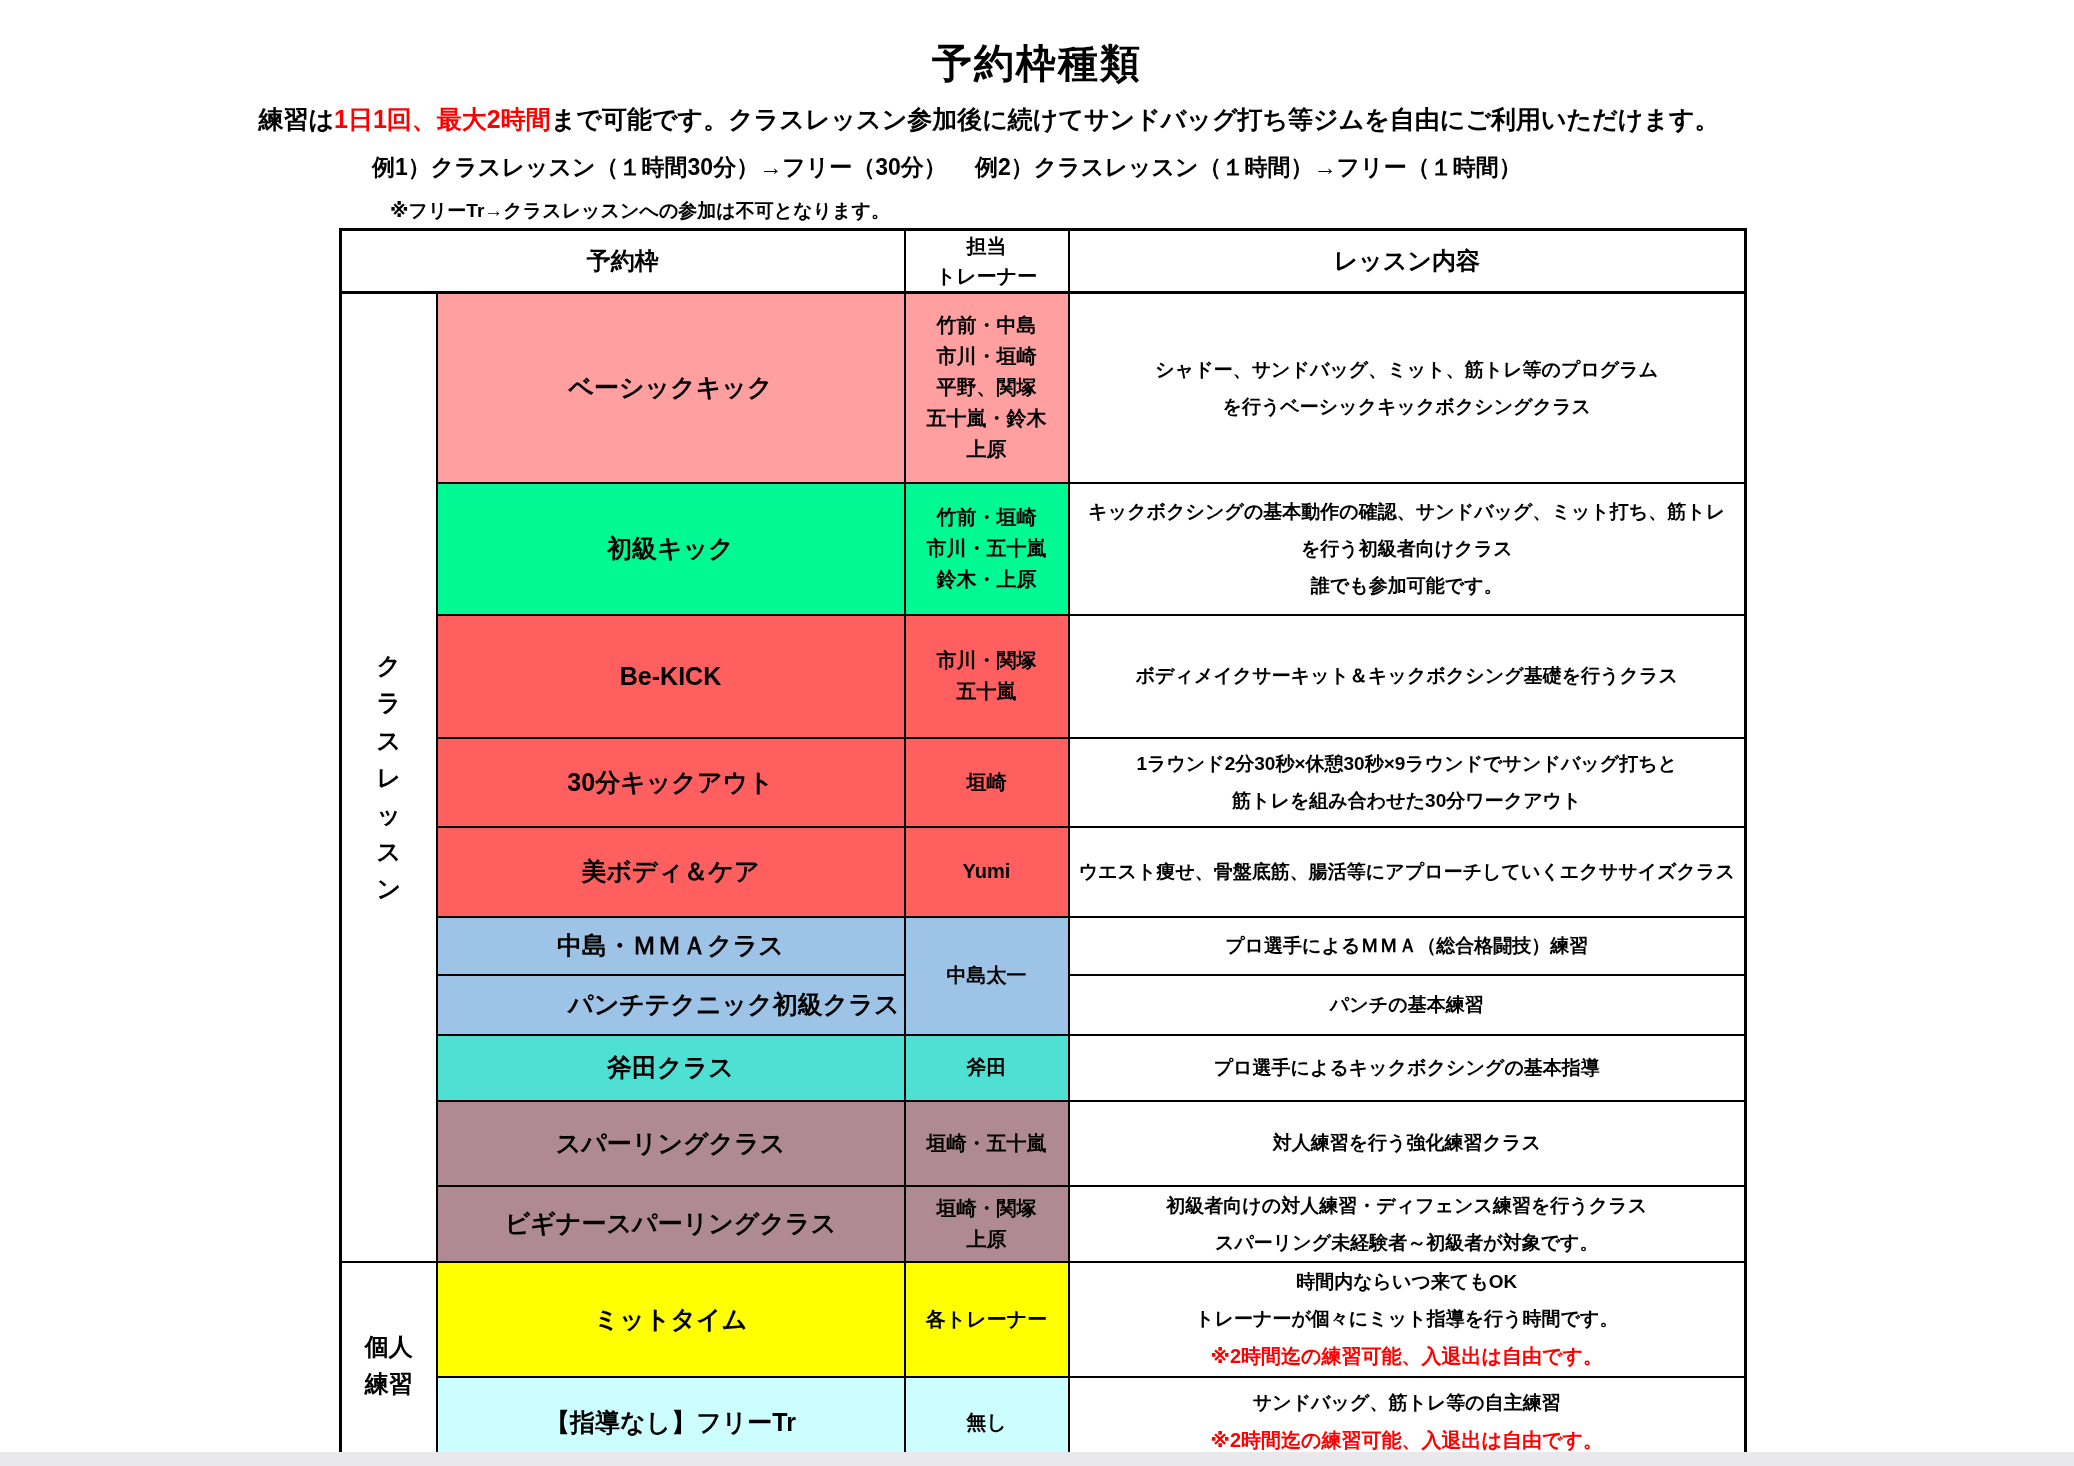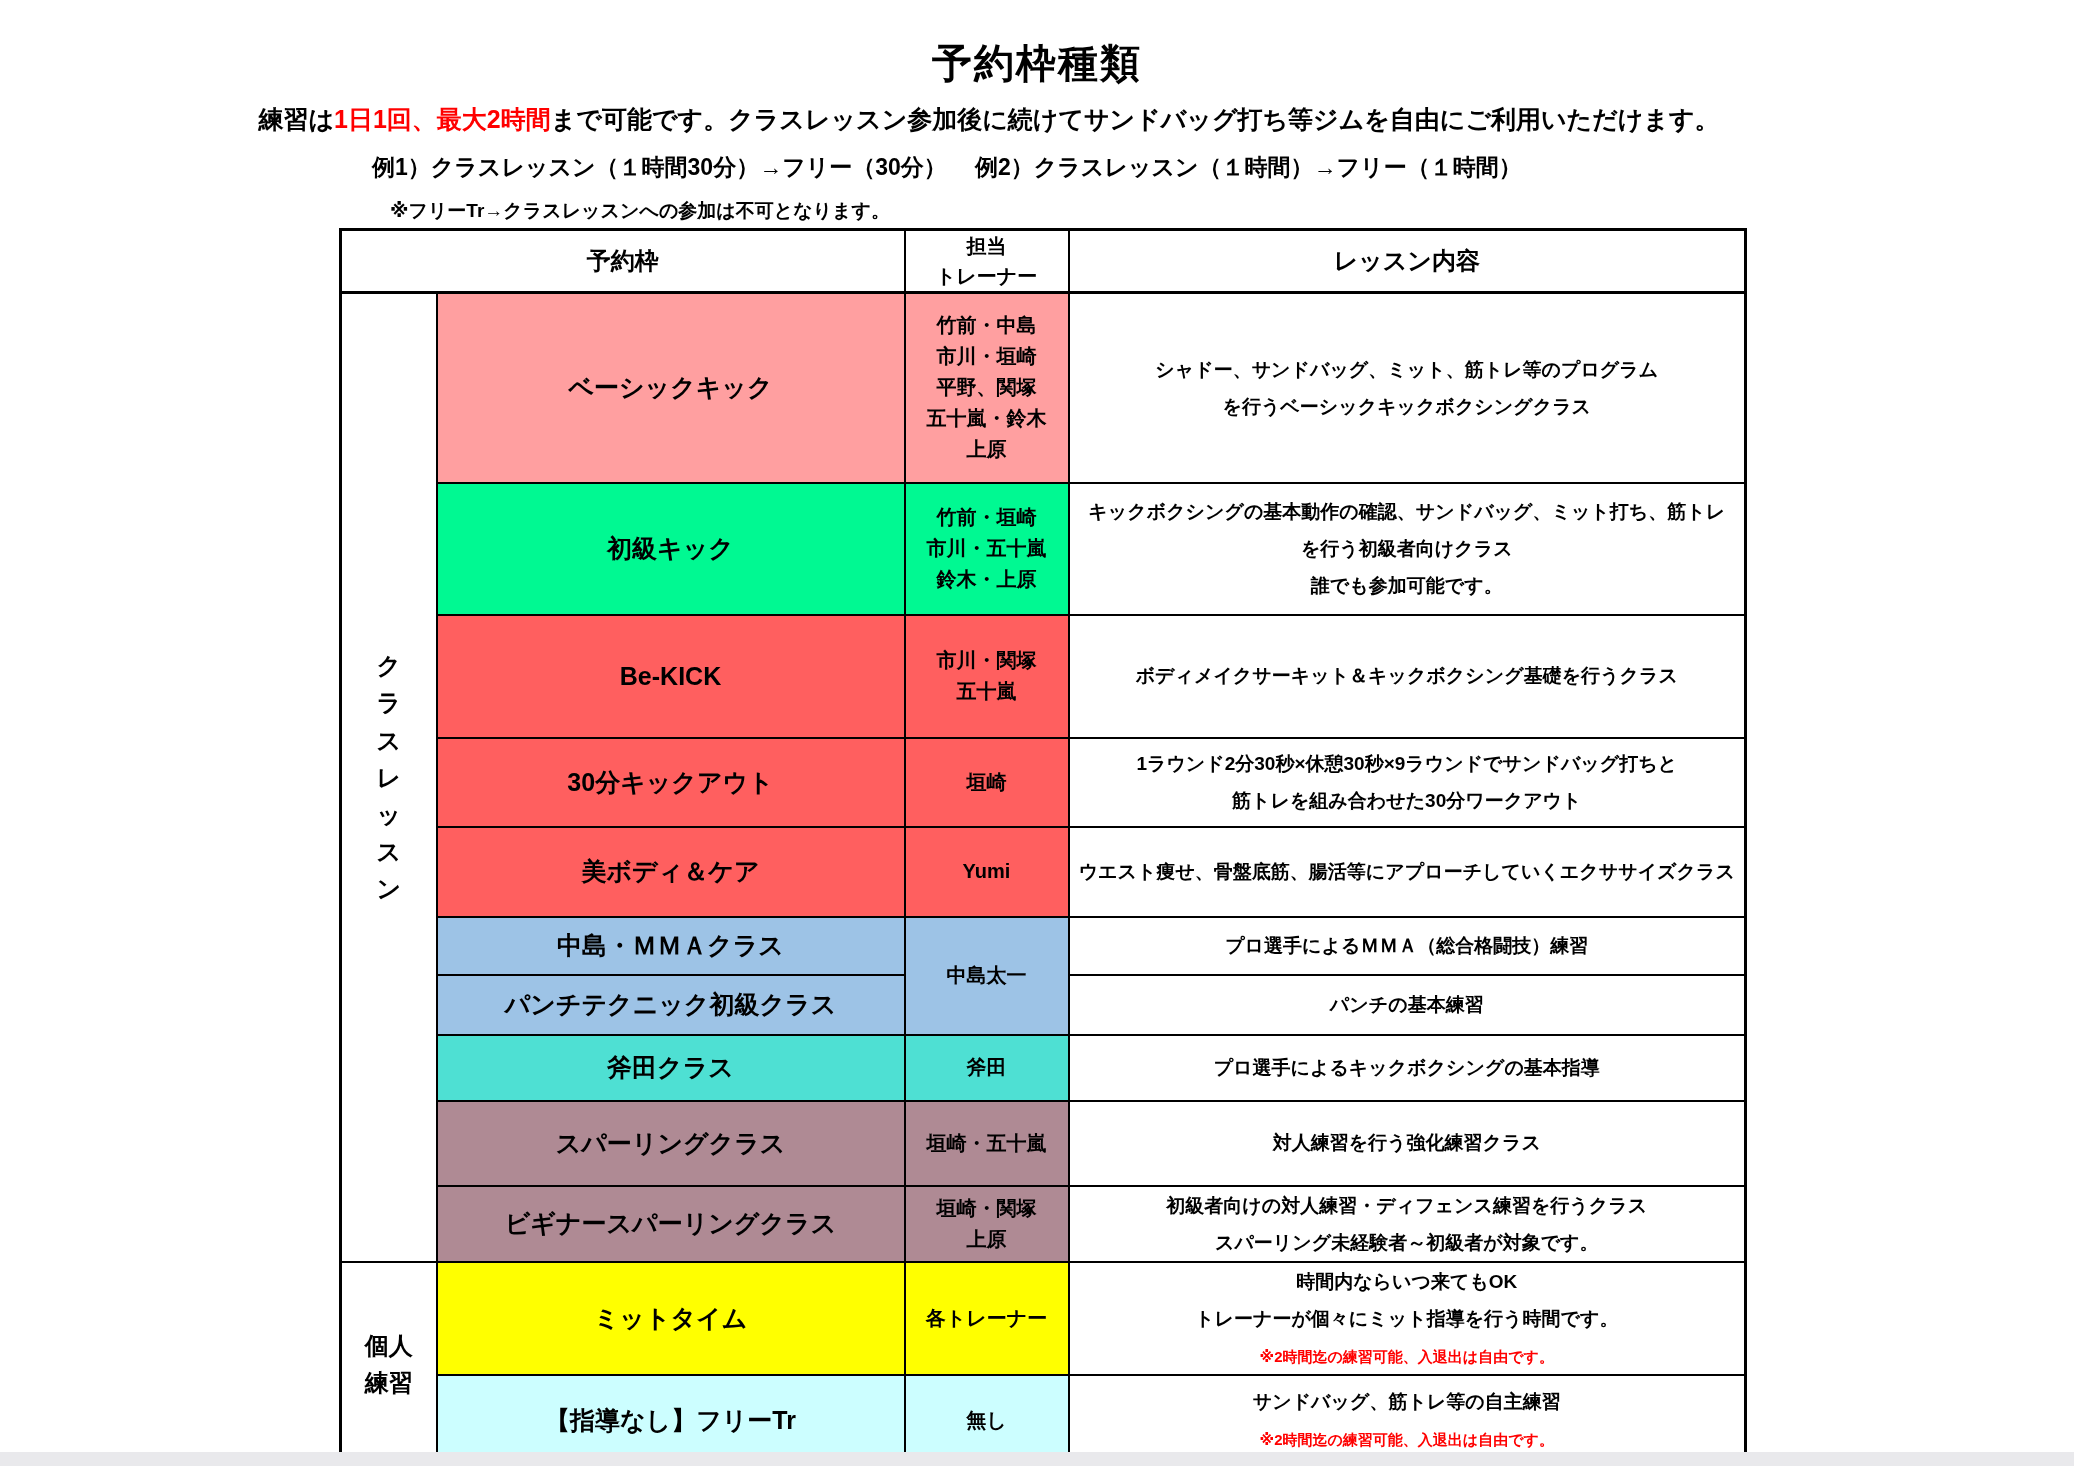--- a/index.html
+++ b/index.html
@@ -42,21 +42,21 @@
   .col-group{width:96px;}
   .col-class{width:468px;}
   .col-trainer{width:164px;}
   .col-content{width:677px;}
   .hdr-main{font-size:24px;}
   .hdr-trainer{font-size:20px;line-height:1.5;}
   .cell-group{font-size:24px;line-height:1.55;background:#fff;}
   .cell-class{font-size:25px;margin-top:33px;}
   .cell-trainer{font-size:20px;line-height:1.55;}
   .cell-content{font-size:19px;line-height:1.95;background:#fff;}
-  .cell-content .note-red{font-size:15px;}
+  .cell-content .note-red{font-size:20px;}
   tr.h-hdr{height:55px;}
   tr.h-r1{height:190px;}
   tr.h-r2{height:132px;}
   tr.h-r3{height:123px;}
   tr.h-r4{height:89px;}
   tr.h-r5{height:90px;}
   tr.h-r6{height:58px;}
   tr.h-r7{height:60px;}
   tr.h-r8{height:66px;}
   tr.h-r9{height:85px;}
@@ -148,21 +148,21 @@
     <td class="cell-content">ウエスト痩せ、骨盤底筋、腸活等にアプローチしていくエクササイズクラス</td>
   </tr>
 
   <tr class="h-r6">
     <td class="cell-class" style="background-color: rgb(157, 195, 230);">中島・ＭＭＡクラス</td>
     <td rowspan="2" class="cell-trainer" style="background-color: rgb(157, 195, 230);">中島太一</td>
     <td class="cell-content">プロ選手によるＭＭＡ（総合格闘技）練習</td>
   </tr>
 
   <tr class="h-r7">
-    <td class="cell-class" style="background-color: rgb(157, 195, 230);">パンチテクニック初級クラス</td>
+    <td class="cell-class" style="background-color: rgb(157, 195, 230); text-align: right;">パンチテクニック初級クラス</td>
     <td class="cell-content">パンチの基本練習</td>
   </tr>
 
   <tr class="h-r8">
     <td class="cell-class" style="background-color: rgb(78, 224, 211);">斧田クラス</td>
     <td class="cell-trainer" style="background-color: rgb(78, 224, 211);">斧田</td>
     <td class="cell-content">プロ選手によるキックボクシングの基本指導</td>
   </tr>
 
   <tr class="h-r9">

